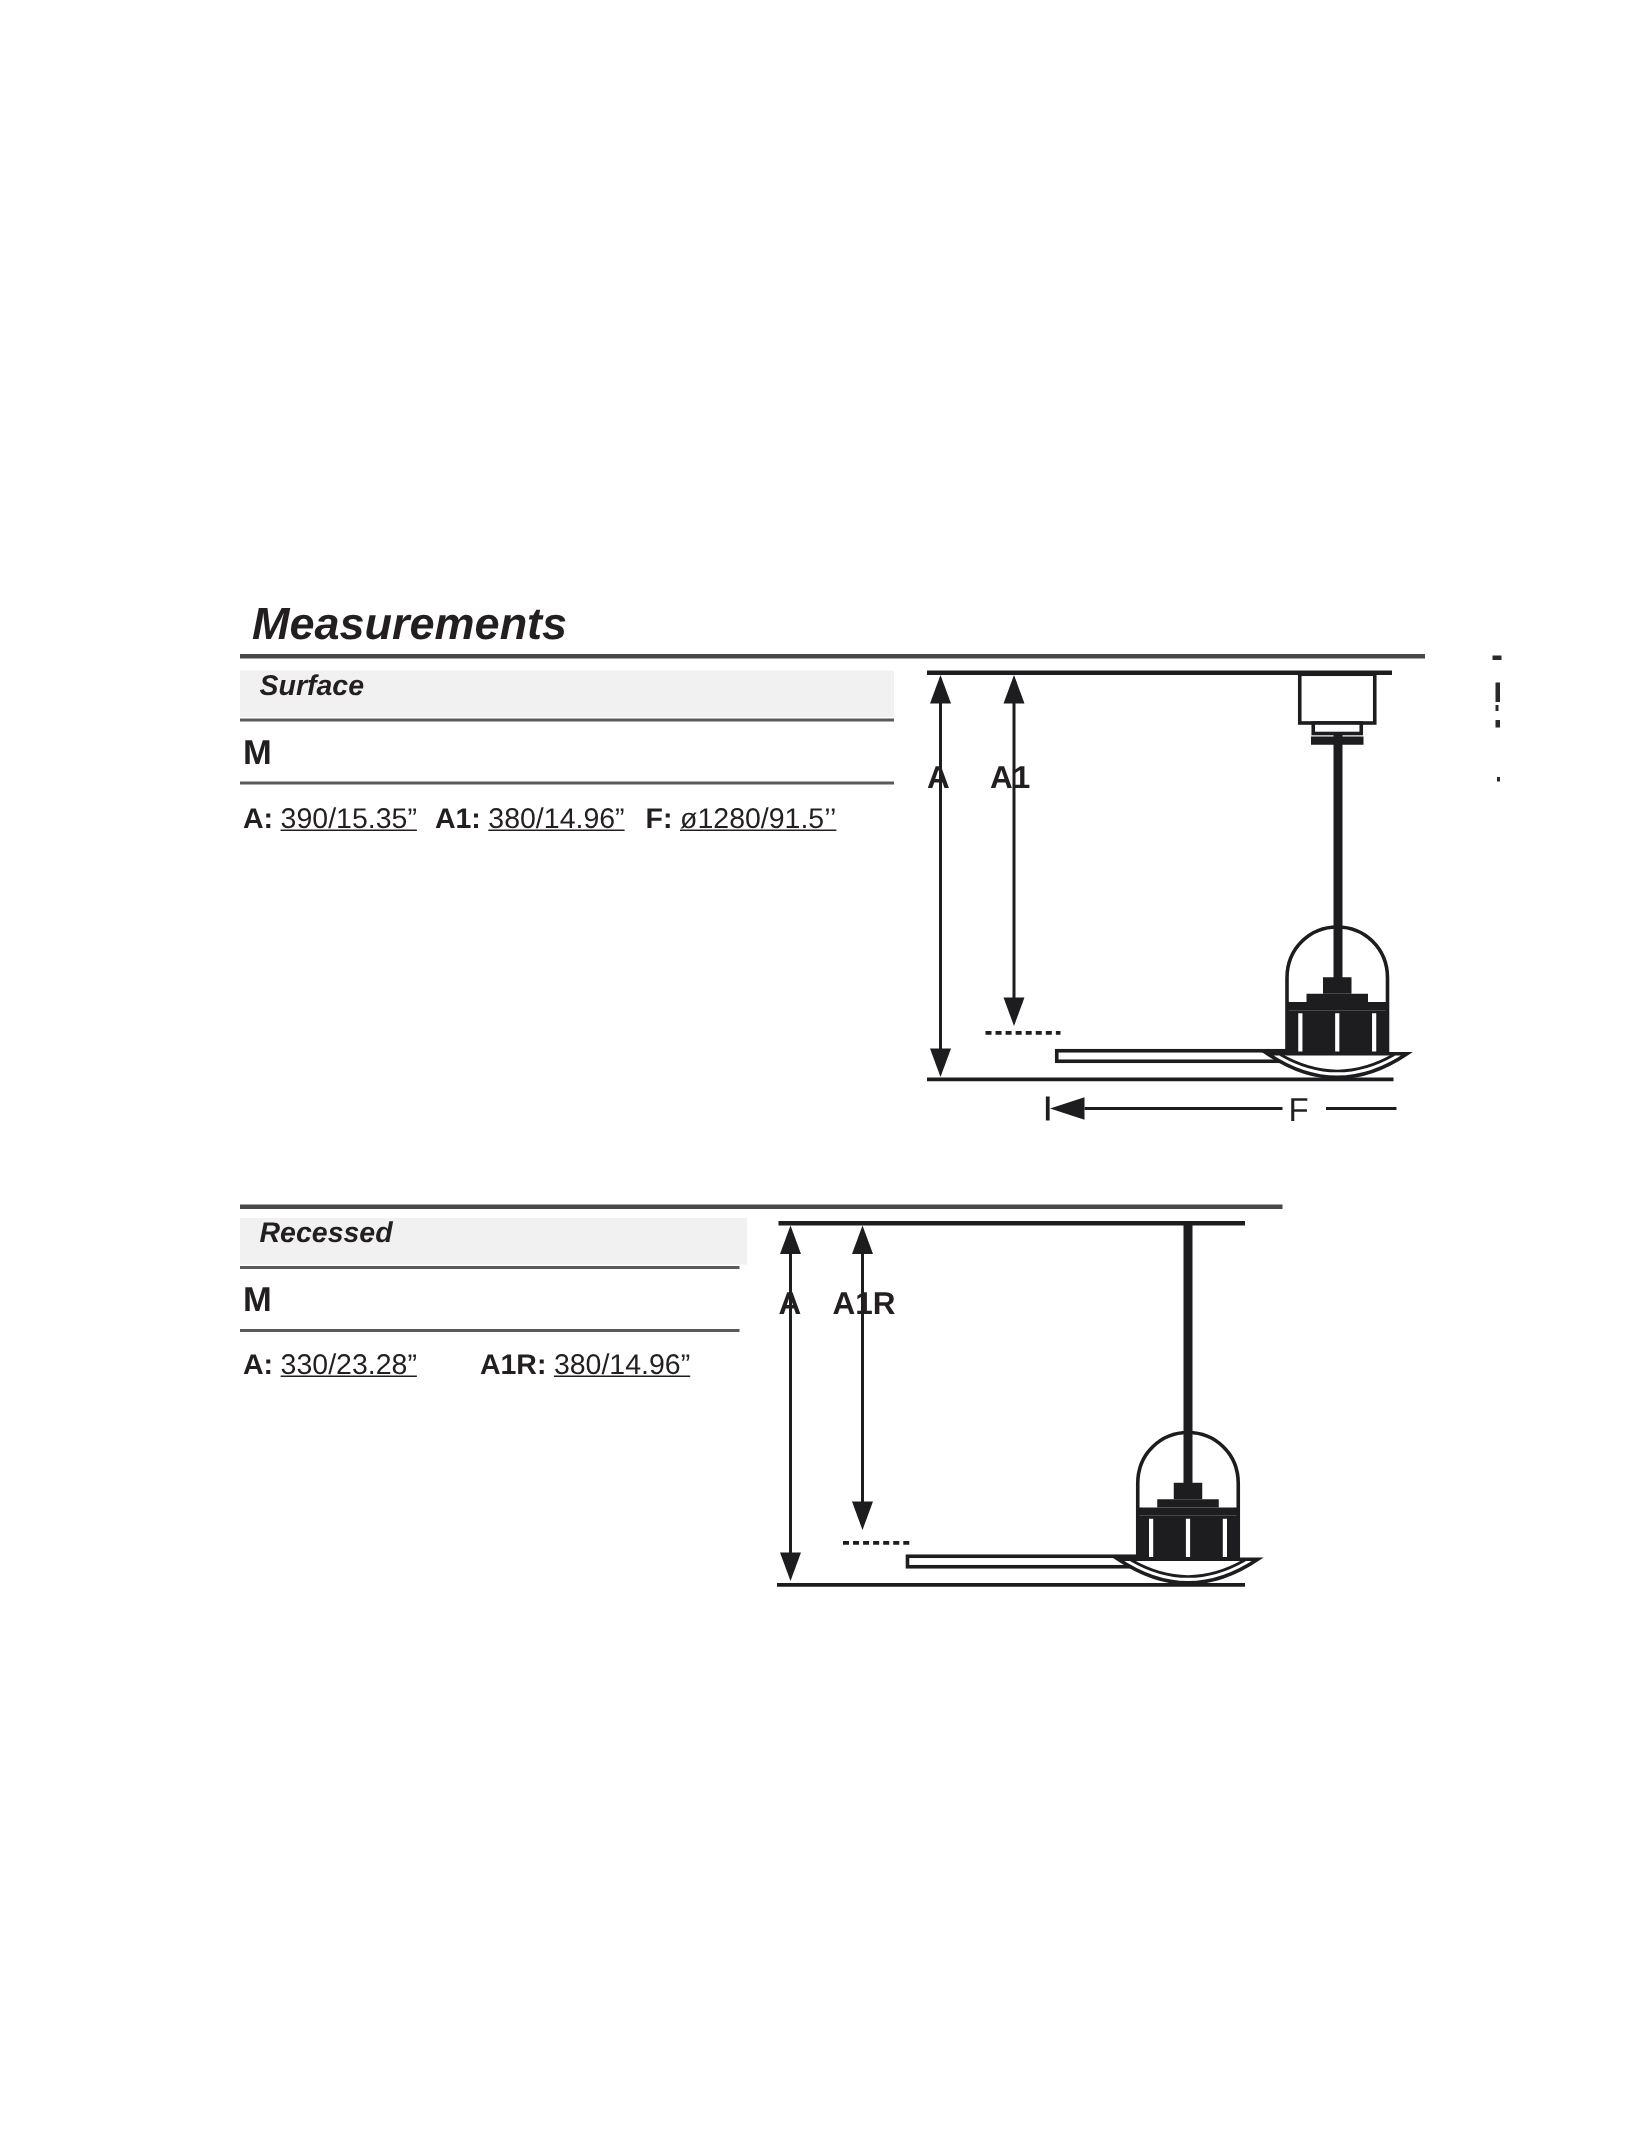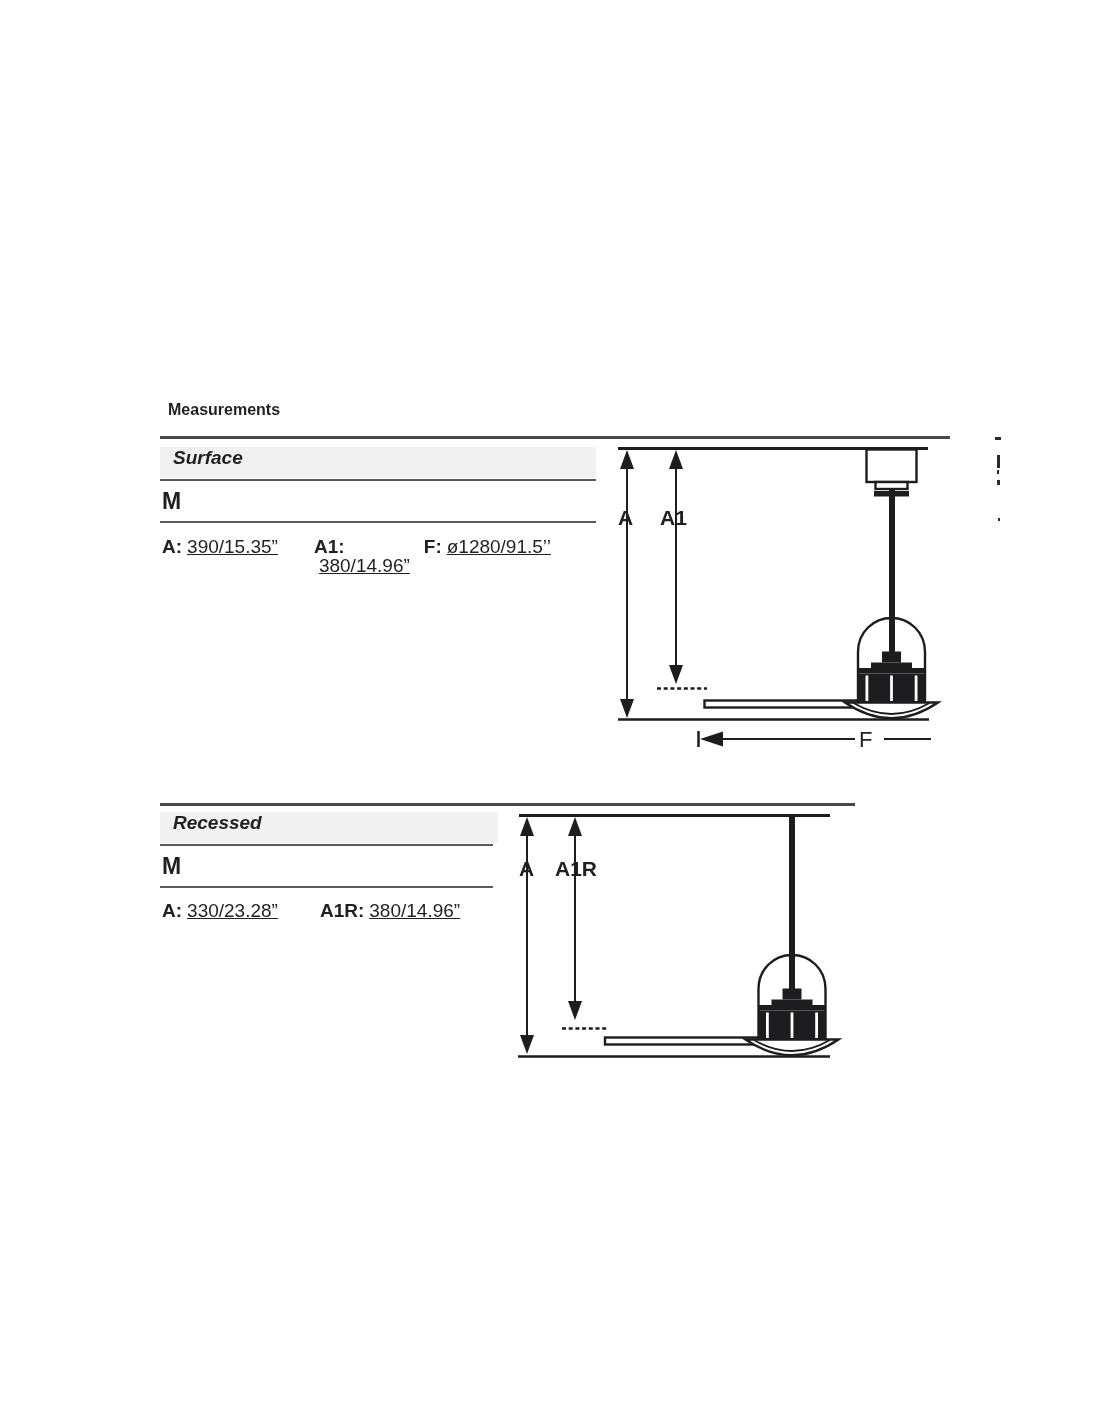--- a/index.html
+++ b/index.html
@@ -4,28 +4,28 @@
 <style>
   html,body{margin:0;padding:0;}
   body{
     width:1100px;height:1422px;position:relative;background:#ffffff;
     font-family:"Liberation Sans", sans-serif;color:#231f20;overflow:hidden;
   }
   .abs{position:absolute;}
   .rule{background:#48484a;}
   .rule-thin{background:#5a5a5c;}
   .graybar{background:#f1f1f2;display:flex;align-items:flex-start;padding-left:13px;box-sizing:border-box;}
-  .page-title{font-size:16px;font-weight:bold;line-height:1;letter-spacing:0;}
+  .page-title{font-size:30px;font-weight:bold;font-style:italic;line-height:1;letter-spacing:0;}
   .section-header{font-size:19px;font-weight:bold;font-style:italic;}
   .model{font-size:23px;font-weight:bold;line-height:1;}
   .dims{font-size:19px;white-space:nowrap;display:flex;line-height:1;}
   .dim{display:inline-flex;}
   .dim .lbl{font-weight:bold;}
   .dim .val{margin-left:5px;text-decoration:underline;}
-  .gap-s{margin-left:36px;flex-direction:column;}
+  .gap-s{margin-left:12px;}
   .gap-l{margin-left:42px;text-align:right;}
   svg .ln{stroke:#1d1d20;fill:none;}
   svg .wfill{fill:#ffffff;stroke:#1d1d20;stroke-width:2.4;}
   svg .kfill{fill:#1d1d20;stroke:none;}
   svg text{fill:#231f20;}
   svg .dimlabel{font-family:"Liberation Sans",sans-serif;font-size:21px;font-weight:bold;}
   svg .flabel{font-family:"Liberation Sans",sans-serif;font-size:22px;font-weight:normal;}
   .artifact{background:#2a2a2c;}
 </style>
 </head>

